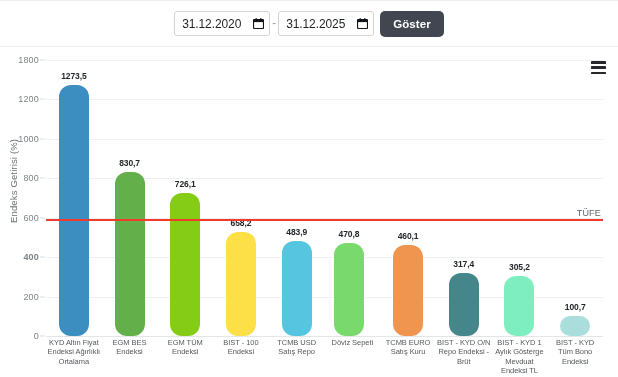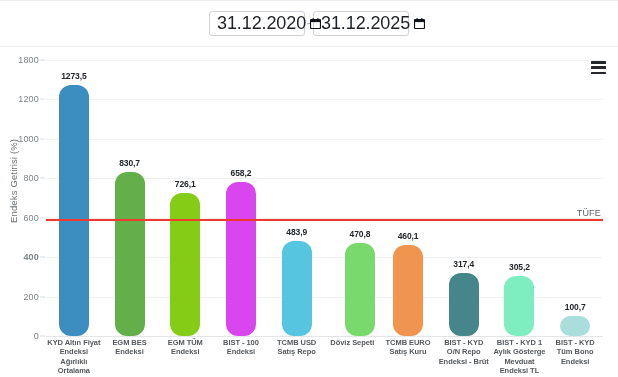--- a/index.html
+++ b/index.html
@@ -35,21 +35,21 @@
     display: inline-flex;
     align-items: center;
     justify-content: space-between;
     height: 25px;
     width: 96px;
     padding: 0 5px 0 7px;
     box-sizing: border-box;
     border: 1px solid #cfd3d8;
     border-radius: 3px;
     background: #ffffff;
-    font-size: 18px;
+    font-size: 12px;
     color: #1e2125;
     letter-spacing: -0.1px;
   }
   .date-field .dval { user-select: none; }
   .cal-icon {
     width: 11px; height: 11px;
     position: relative;
     margin-left: 4px;
     flex: none;
   }
@@ -205,21 +205,20 @@
   }
   .xlabel {
     position: absolute;
     top: 0;
     text-align: center;
     font-size: 7.5px;
     line-height: 9.4px;
     color: #55595d;
     letter-spacing: -0.05px;
     word-wrap: break-word;
-    font-weight: bold;
   }
 </style>
 </head>
 <body>
 
 <div id="toolbar">
 
   <div class="date-field">
     <span class="dval">31.12.2020</span>
     <span class="cal-icon">
@@ -239,20 +238,21 @@
     <span class="cal-icon">
       <svg width="11" height="11" viewBox="0 0 11 11">
         <rect x="0.5" y="1.5" width="10" height="9" rx="1" fill="none" stroke="#111418" stroke-width="1.2"></rect>
         <rect x="0.5" y="1.5" width="10" height="2.6" fill="#111418"></rect>
         <rect x="2.6" y="0" width="1.1" height="2.4" fill="#111418"></rect>
         <rect x="7.3" y="0" width="1.1" height="2.4" fill="#111418"></rect>
       </svg>
     </span>
   </div>
 
+  <button id="show-button">Göster</button>
 </div>
 
 <div id="chart-card">
 
   <div id="menu-icon">
     <i></i>
     <i></i>
     <i></i>
   </div>
 
@@ -286,27 +286,27 @@
       <div class="ytick" style="top: 0px;">1800</div>
       <div class="bar" title="KYD Altın Fiyat Endeksi Ağırlıklı Ortalama: 1273,5" style="left: 12.85px; width: 30px; height: 251.061px; background: rgb(61, 142, 192);">
         <div class="bar-value">1273,5</div>
       </div>
       <div class="bar" title="EGM BES Endeksi: 830,7" style="left: 68.55px; width: 30px; height: 163.767px; background: rgb(99, 176, 74);">
         <div class="bar-value">830,7</div>
       </div>
       <div class="bar" title="EGM TÜM Endeksi: 726,1" style="left: 124.25px; width: 30px; height: 143.145px; background: #84cc16;">
         <div class="bar-value">726,1</div>
       </div>
-      <div class="bar" title="BIST - 100 Endeksi: 658,2" style="left: 179.95px; width: 30px; height: 154px; background: #d946ef;">
+      <div class="bar" title="BIST - 100 Endeksi: 658,2" style="left: 179.95px; width: 30px; height: 104px; background: #fde047;">
         <div class="bar-value">658,2</div>
       </div>
       <div class="bar" title="TCMB USD Satış Kuru: 483,9" style="left: 235.65px; width: 30px; height: 95.3974px; background: rgb(86, 197, 224);">
         <div class="bar-value">483,9</div>
       </div>
-      <div class="bar" title="Döviz Sepeti: 470,8" style="left: 299px; width: 30px; height: 92.8149px; background: rgb(121, 217, 109);">
+      <div class="bar" title="Döviz Sepeti: 470,8" style="left: 288px; width: 30px; height: 92.8149px; background: rgb(121, 217, 109);">
         <div class="bar-value">470,8</div>
       </div>
       <div class="bar" title="TCMB EURO Satış Kuru: 460,1" style="left: 347.05px; width: 30px; height: 90.7054px; background: rgb(240, 149, 79);">
         <div class="bar-value">460,1</div>
       </div>
       <div class="bar" title="BIST - KYD O/N Repo Endeksi - Brüt: 317,4" style="left: 402.75px; width: 30px; height: 62.5731px; background: rgb(68, 134, 138);">
         <div class="bar-value">317,4</div>
       </div>
       <div class="bar" title="BIST - KYD 1 Aylık Gösterge Mevduat Endeksi TL: 305,2" style="left: 458.45px; width: 30px; height: 60.168px; background: rgb(126, 238, 192);">
         <div class="bar-value">305,2</div>

